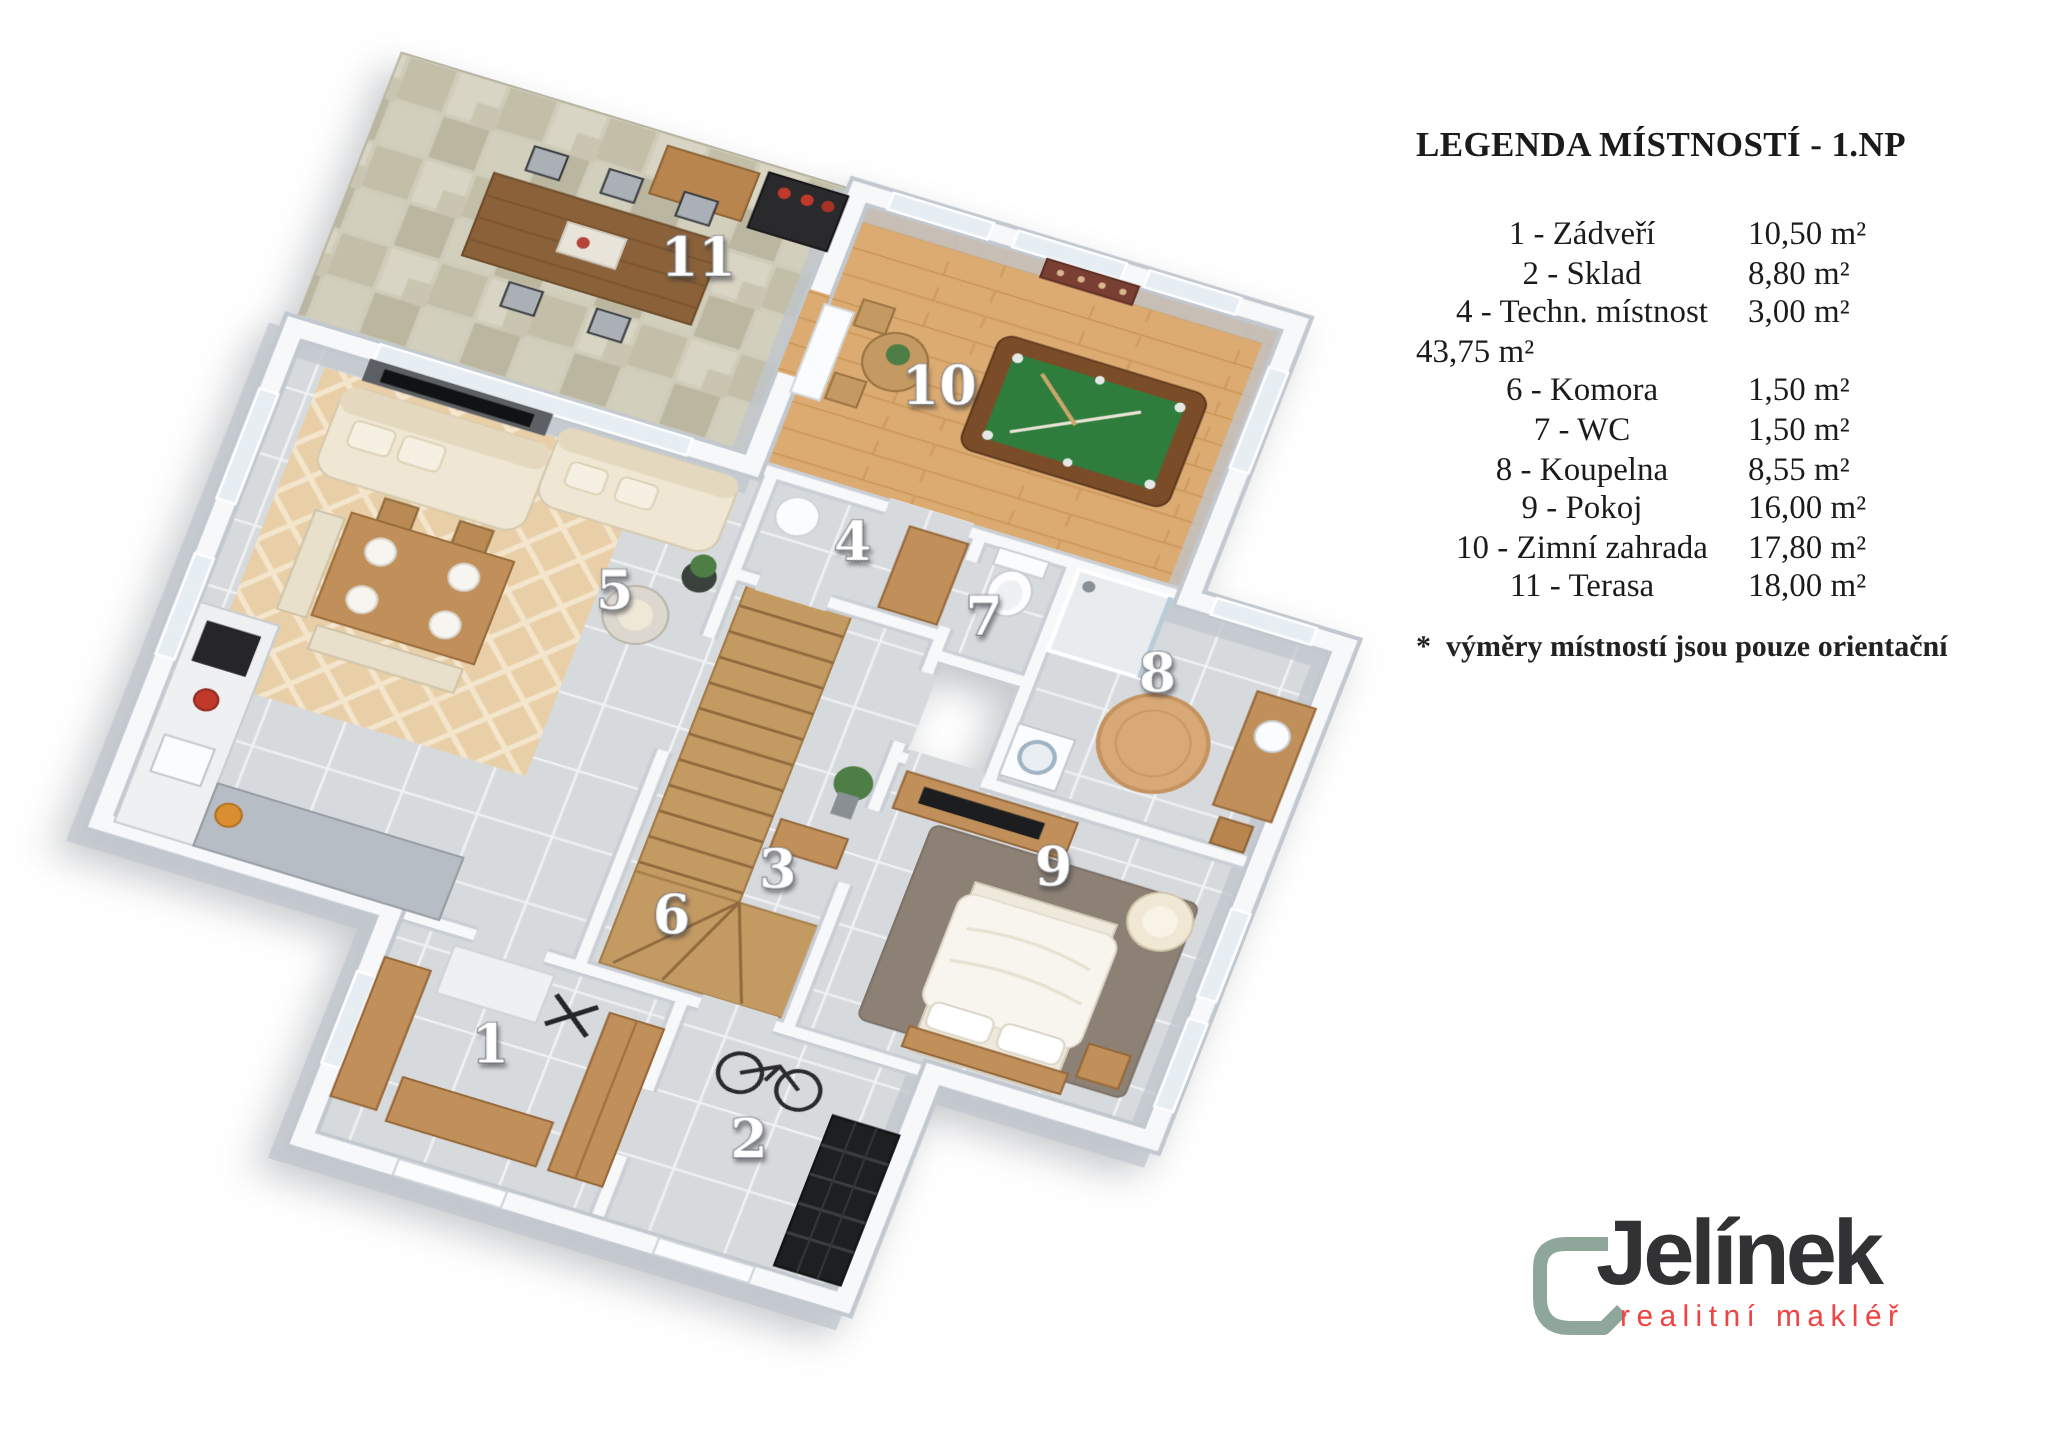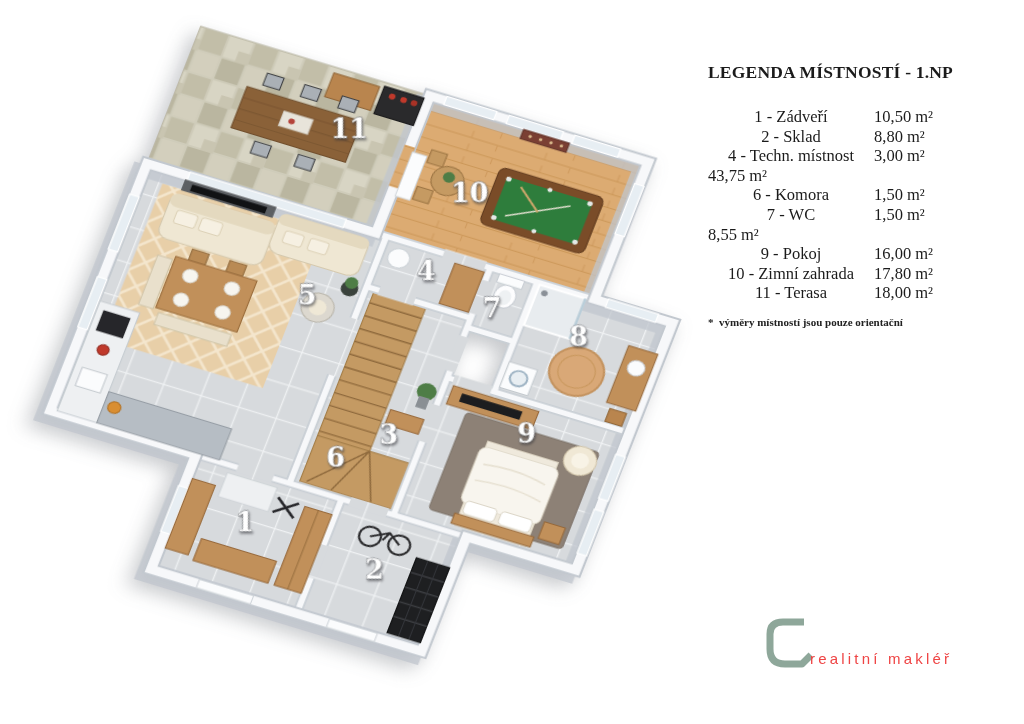--- a/index.html
+++ b/index.html
@@ -11,21 +11,21 @@
   .rmnum{font-family:"DejaVu Serif", serif;font-weight:bold;font-size:27px;fill:#ffffff;
          stroke:#63666b;stroke-width:.9;paint-order:stroke;text-anchor:middle;
          filter:drop-shadow(1px 2px 1px rgba(50,50,55,.55));}
   
   .legend{position:absolute;left:708px;top:62px;width:250px;color:#1b1b1b;}
   .legend-title{font-weight:bold;font-size:17.5px;letter-spacing:.2px;line-height:20px;}
   .legend-rows{margin-top:25px;}
   .lrow{display:flex;font-size:16.5px;line-height:19.6px;}
   .lname{width:166px;flex:none;text-align:center;}
   .larea{flex:none;}
-  .legend-note{margin-top:13px;font-size:11px;font-weight:bold;white-space:pre;color:#222;}
+  .legend-note{margin-top:13px;font-size:15px;font-weight:bold;white-space:pre;color:#222;}
   
   .logo{position:absolute;left:764px;top:603px;width:245px;height:80px;}
   .logo-mark{position:absolute;left:0;top:10px;}
   .brand{position:absolute;left:34px;top:-2px;font-family:"Liberation Sans", sans-serif;
          font-weight:bold;font-size:46px;letter-spacing:-2px;color:#323234;line-height:50px;}
   .tagline{position:absolute;left:46px;top:47px;font-family:"Liberation Sans", sans-serif;
            font-size:15px;letter-spacing:3.2px;color:#ef4444;}
 </style>
 </head>
 <body>
@@ -361,20 +361,21 @@
         </div>
       <div class="lrow">
           <span class="lname">6 - Komora</span>
           <span class="larea">1,50 m²</span>
         </div>
       <div class="lrow">
           <span class="lname">7 - WC</span>
           <span class="larea">1,50 m²</span>
         </div>
       <div class="lrow">
+          <span class="lname">8 - Koupelna</span>
           <span class="larea">8,55 m²</span>
         </div>
       <div class="lrow">
           <span class="lname">9 - Pokoj</span>
           <span class="larea">16,00 m²</span>
         </div>
       <div class="lrow">
           <span class="lname">10 - Zimní zahrada</span>
           <span class="larea">17,80 m²</span>
         </div>
@@ -383,16 +384,17 @@
           <span class="larea">18,00 m²</span>
         </div>
     </div>
     <div class="legend-note">*  výměry místností jsou pouze orientační</div>
   </div>
 
   <div class="logo">
     <svg class="logo-mark" width="52" height="58" viewBox="0 0 52 58">
       <path d="M40,9 H19 Q6,9 6,21 V36 Q6,51 21,51 H38 L47,42" fill="none" stroke="#8ea79a" stroke-width="7" stroke-linejoin="round"></path>
     </svg>
+    <div class="brand">Jelínek</div>
     <div class="tagline">realitní makléř</div>
   </div>
 
 </div>
 
 </body></html>

